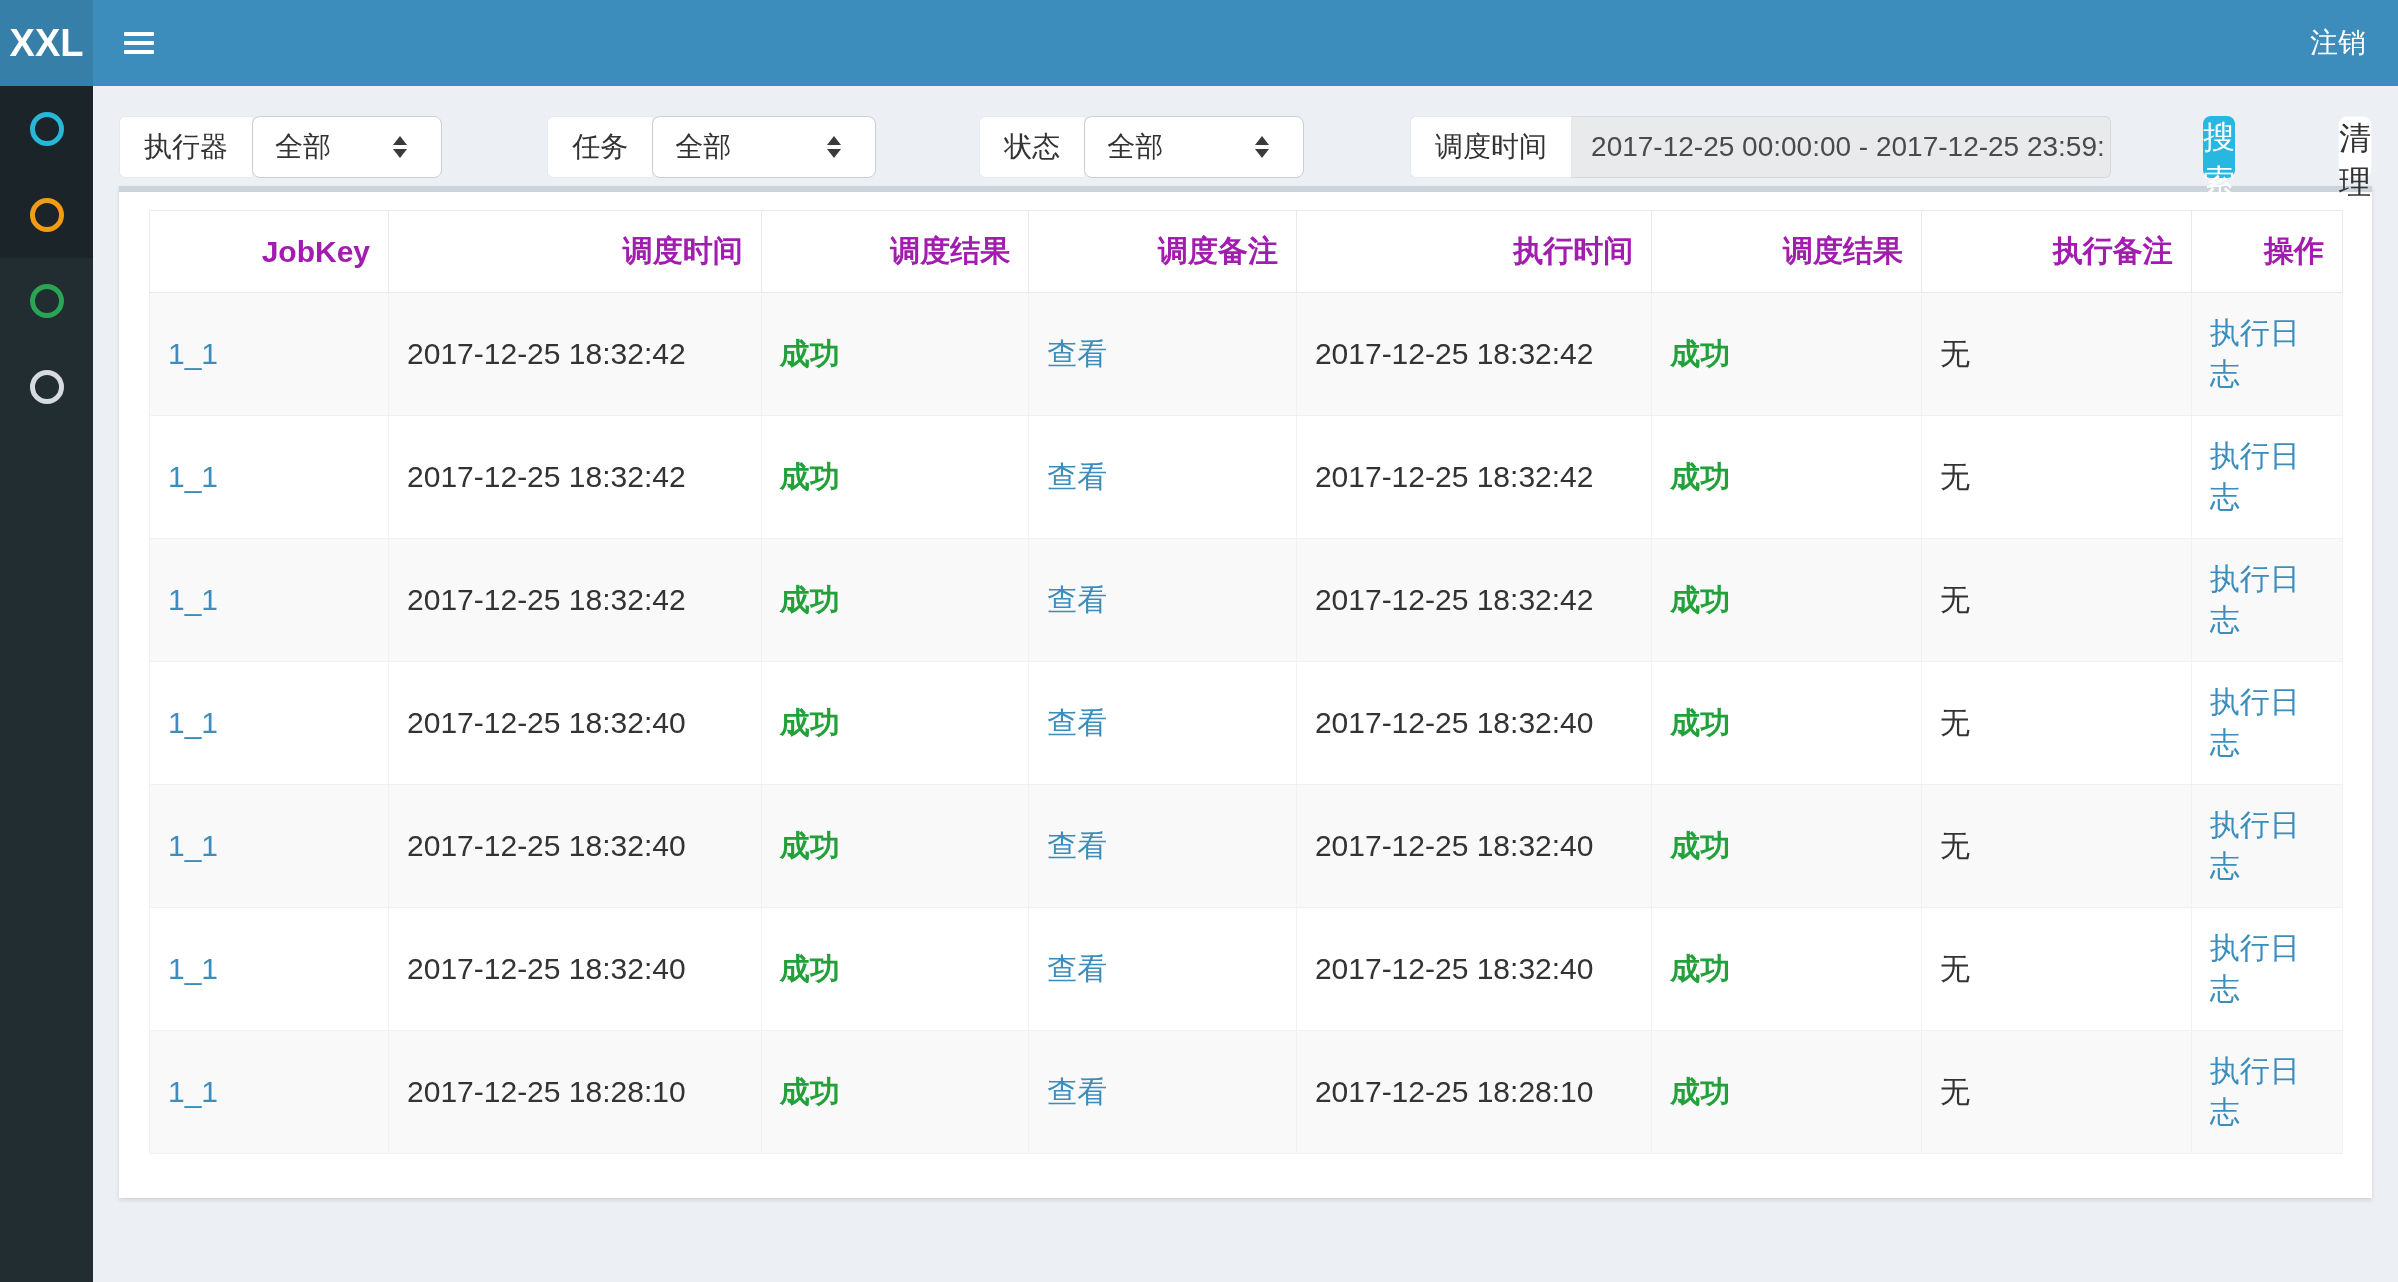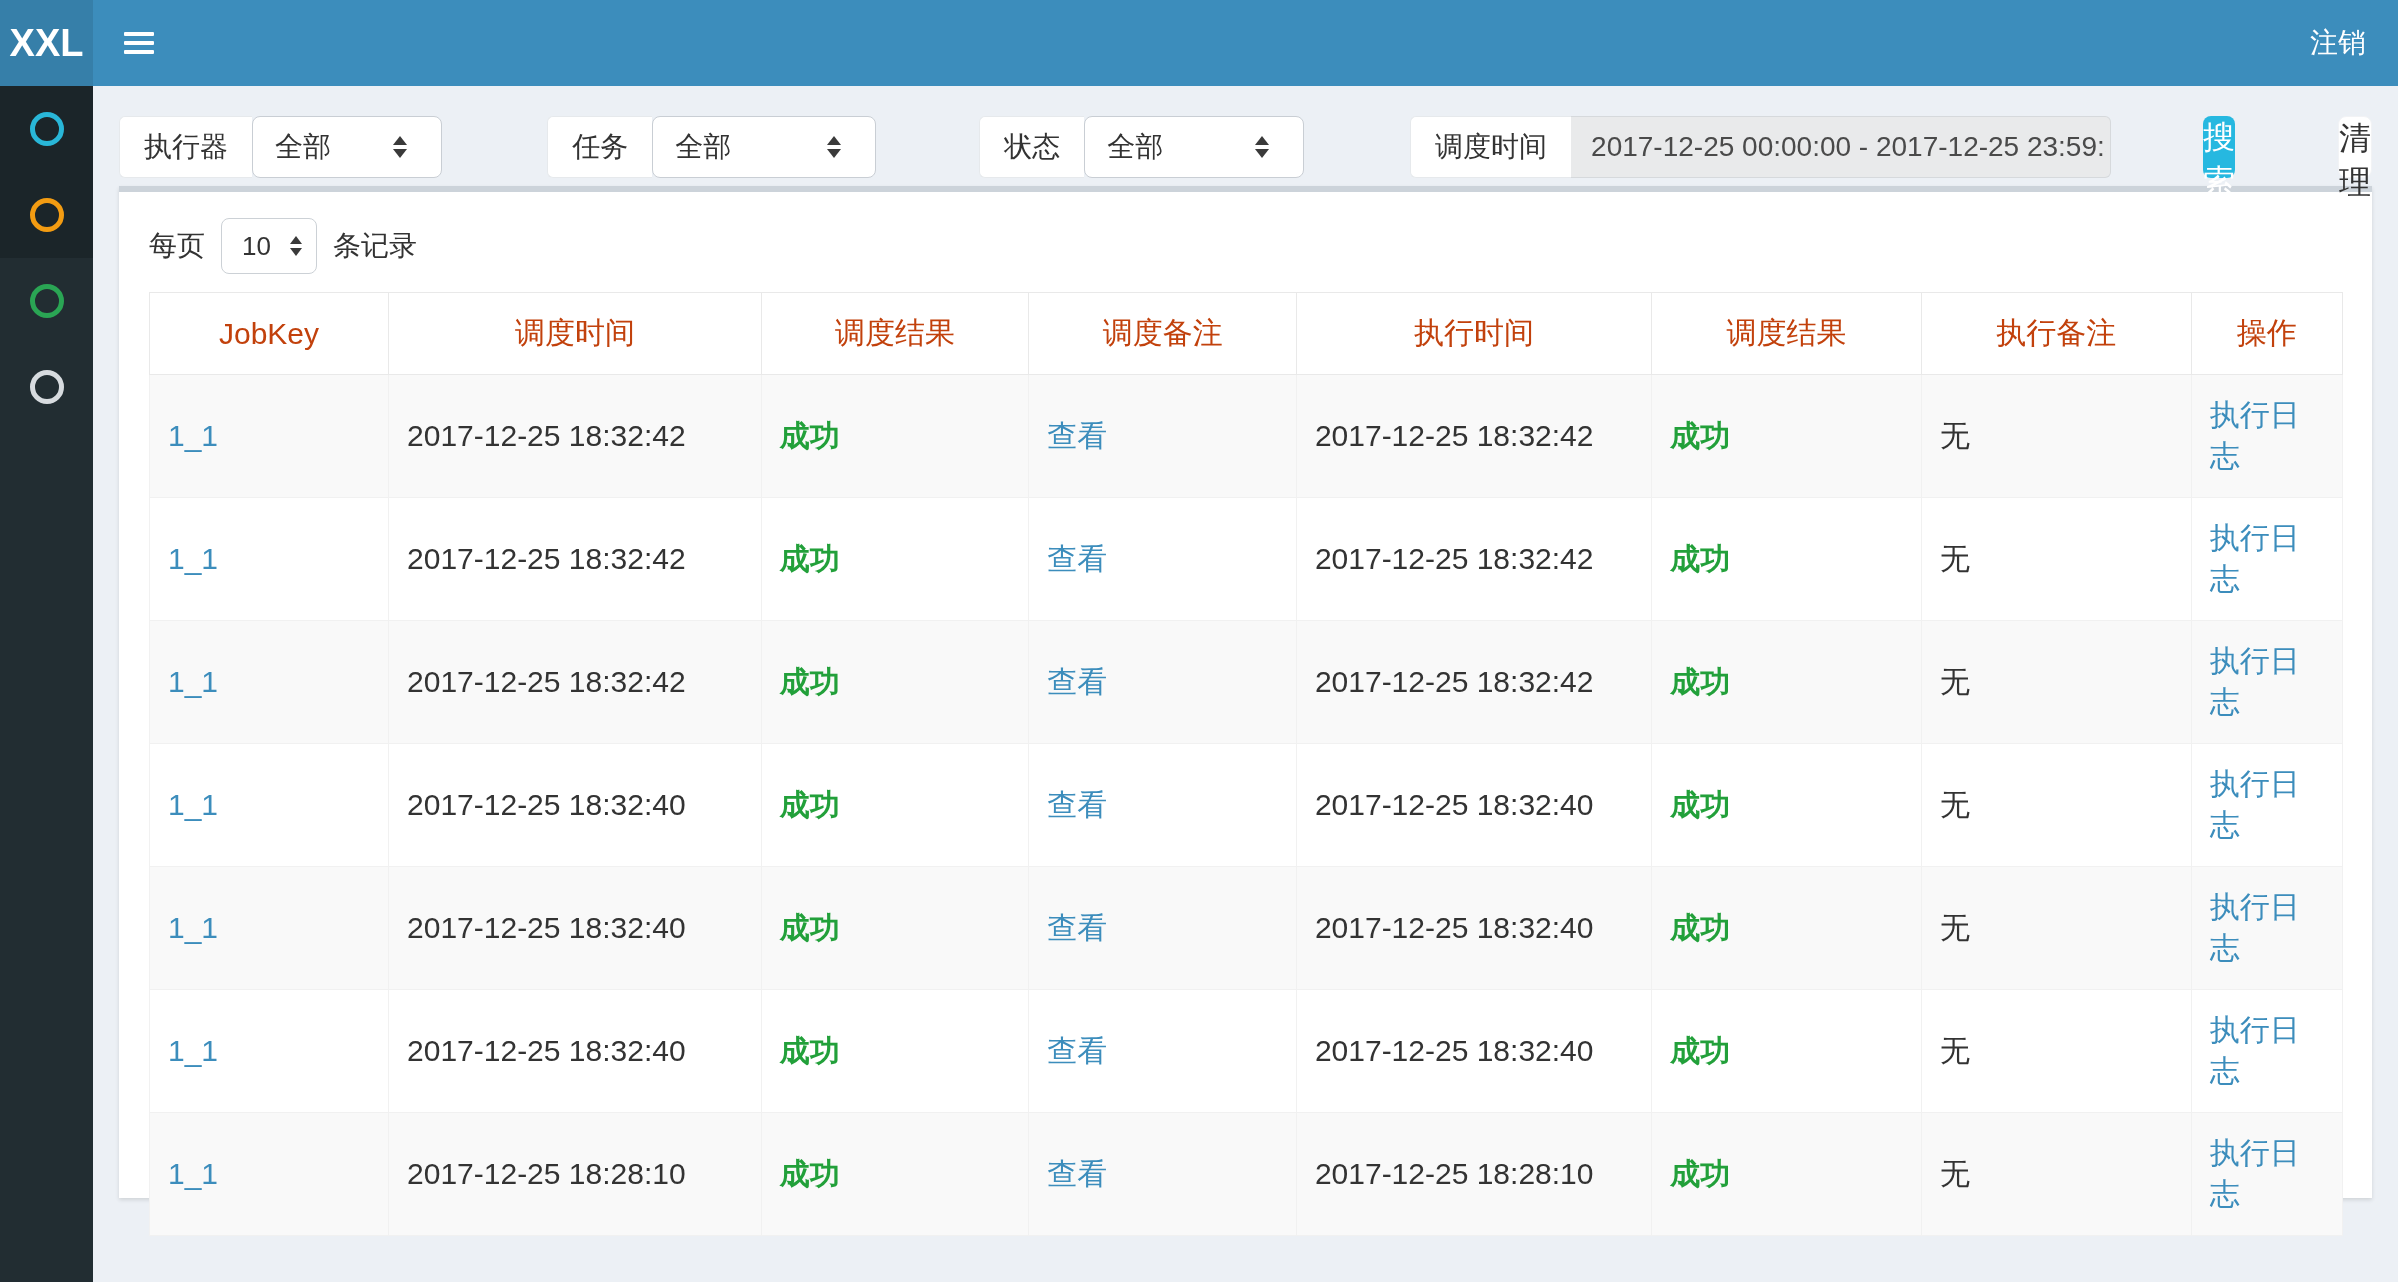--- a/index.html
+++ b/index.html
@@ -54,21 +54,21 @@
   
   .box{margin-top:8px; background:#fff; border-top:6px solid var(--band);
     box-shadow:0 2px 4px rgba(0,0,0,.12); height:1012px; display:flex; flex-direction:column;}
   .pagesize-row{display:flex; align-items:center; gap:16px; padding:26px 30px 0 30px; font-size:28px; color:#333;}
   .pagesize-select{height:56px; min-width:96px; background:#fff; border:1px solid #ccd1d6; border-radius:8px;
     display:flex; align-items:center; justify-content:space-between; padding:0 14px 0 20px; font-size:26px; cursor:pointer;}
   .pagesize-select .tri-up{border-left-width:6px;border-right-width:6px;border-bottom-width:8px;}
   .pagesize-select .tri-down{border-left-width:6px;border-right-width:6px;border-top-width:8px;}
   
   table{width:2194px; margin:18px 30px 0 30px; border-collapse:collapse; table-layout:fixed; font-size:30px;}
-  th{font-weight:normal; text-align:center; color:#c2410c; padding:20px 18px; border:1px solid #e9e9e9; height:74px;}
+  th{font-weight:bold; text-align:right; color:#a21caf; padding:20px 18px; border:1px solid #e9e9e9; height:74px;}
   td{padding:20px 18px; border:1px solid #f1f1f1; height:74px; color:#333;}
   tbody tr:nth-child(odd){background:#f9f9f9;}
   .link{color:var(--link); cursor:pointer;}
   .success{color:var(--success);font-weight:bold;}
 </style>
 </head>
 <body>
 
 <div class="navbar">
   <div class="logo">XXL</div>
@@ -136,31 +136,20 @@
       <span class="iaddon">调度时间</span>
       <input class="time-input" readonly="" value="2017-12-25 00:00:00 - 2017-12-25 23:59:59" style="">
     </div>
     <span class="spacer"></span>
     <button class="btn btn-search">搜索</button>
     <span class="gap5"></span>
     <button class="btn btn-clean">清理</button>
   </div>
 
   <div class="box">
-    <div class="pagesize-row">
-      <span>每页</span>
-      <span class="pagesize-select">
-        <span>10</span>
-        <span class="arrows">
-            <span class="tri-up"></span>
-            <span class="tri-down"></span>
-          </span>
-      </span>
-      <span>条记录</span>
-    </div>
 
     <table>
       <colgroup id="log-colgroup">
           <col style="width: 10.9%;">
           <col style="width: 17%;">
           <col style="width: 12.2%;">
           <col style="width: 12.2%;">
           <col style="width: 16.2%;">
           <col style="width: 12.3%;">
           <col style="width: 12.3%;">

